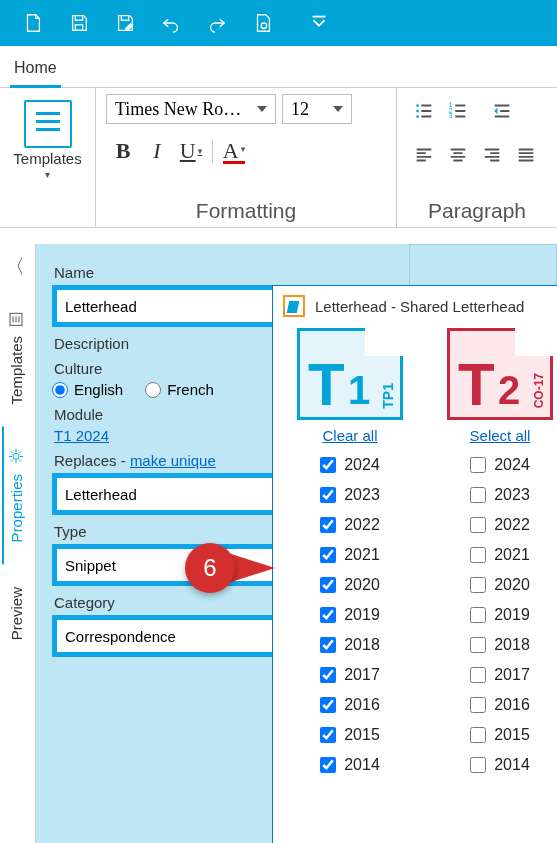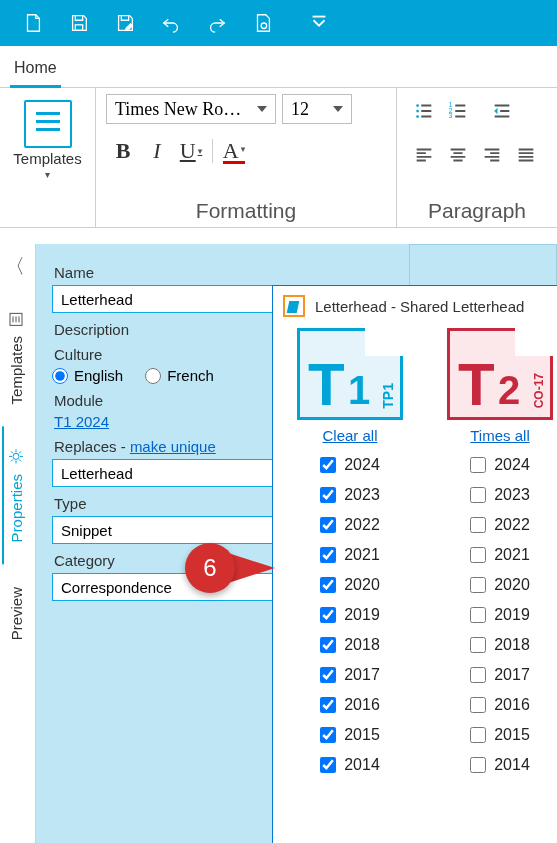--- a/index.html
+++ b/index.html
@@ -44,21 +44,21 @@
   
   .side-tabs{position:absolute;left:0;top:244px;width:30px;display:flex;flex-direction:column;align-items:center;}
   .collapse-arrow{height:44px;display:flex;align-items:center;justify-content:center;font-size:20px;color:#555;width:100%;}
   .side-tab{writing-mode:vertical-rl;transform:rotate(180deg);padding:22px 4px;font-size:15px;color:#333;display:flex;align-items:center;gap:10px;border-right:2px solid transparent;}
   .side-tab.active{border-right:2px solid #00A4D7;color:#00A4D7;}
   .side-tab .tab-icon{transform:rotate(90deg);width:16px;height:16px;}
 
   
   .props{position:absolute;left:35px;top:244px;right:0;bottom:0;background:#BEE6F5;padding:12px 16px;border-left:1px solid #d0d0d0;}
   .props .field-label{font-size:15px;color:#333;margin:8px 0 4px 2px;}
-  .props input[type=text]{width:350px;height:28px;border:1px solid #0ea5e9;padding:0 8px;font-size:15px;background:#fff;}
+  .props input[type=text]{width:350px;height:42px;border:5px solid #0ea5e9;padding:0 8px;font-size:15px;background:#fff;}
   .radio-row{display:flex;gap:22px;align-items:center;margin-top:4px;}
   .radio-row label{display:flex;align-items:center;gap:6px;font-size:15px;}
   .radio-row input{width:16px;height:16px;}
   .link{color:#0066cc;text-decoration:underline;font-size:15px;}
 
   
   .preview-area{position:absolute;right:0;top:244px;width:148px;height:60px;background:#BEE6F5;border:1px solid #9bd0e4;}
 
   
   .callout{position:absolute;left:185px;top:540px;width:100px;height:56px;z-index:20;}
@@ -351,21 +351,21 @@
         </div>
     </div>
     <div class="mod-col">
       <div class="mod-tile">
         <div class="t2-tile">
           <div class="t2-letter">T</div>
           <div class="t2-num">2</div>
           <div class="t2-side">CO-17</div>
         </div>
       </div>
-      <a href="#" class="mod-link">Times all</a>
+      <a href="#" class="mod-link">Select all</a>
       <div class="yr-list" id="t2-years">
           <label class="yr">
             <input type="checkbox" style=""> 
             <span>2024</span>
           </label>
           <label class="yr">
             <input type="checkbox" style=""> 
             <span>2023</span>
           </label>
           <label class="yr">

